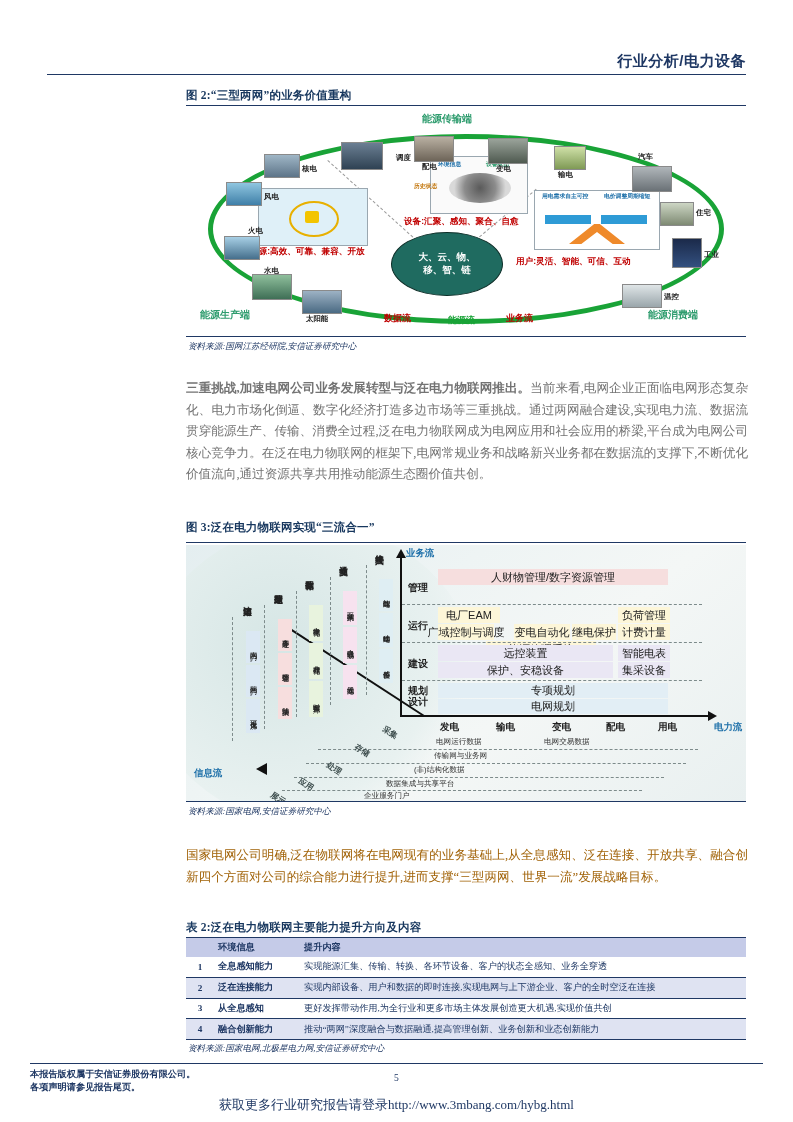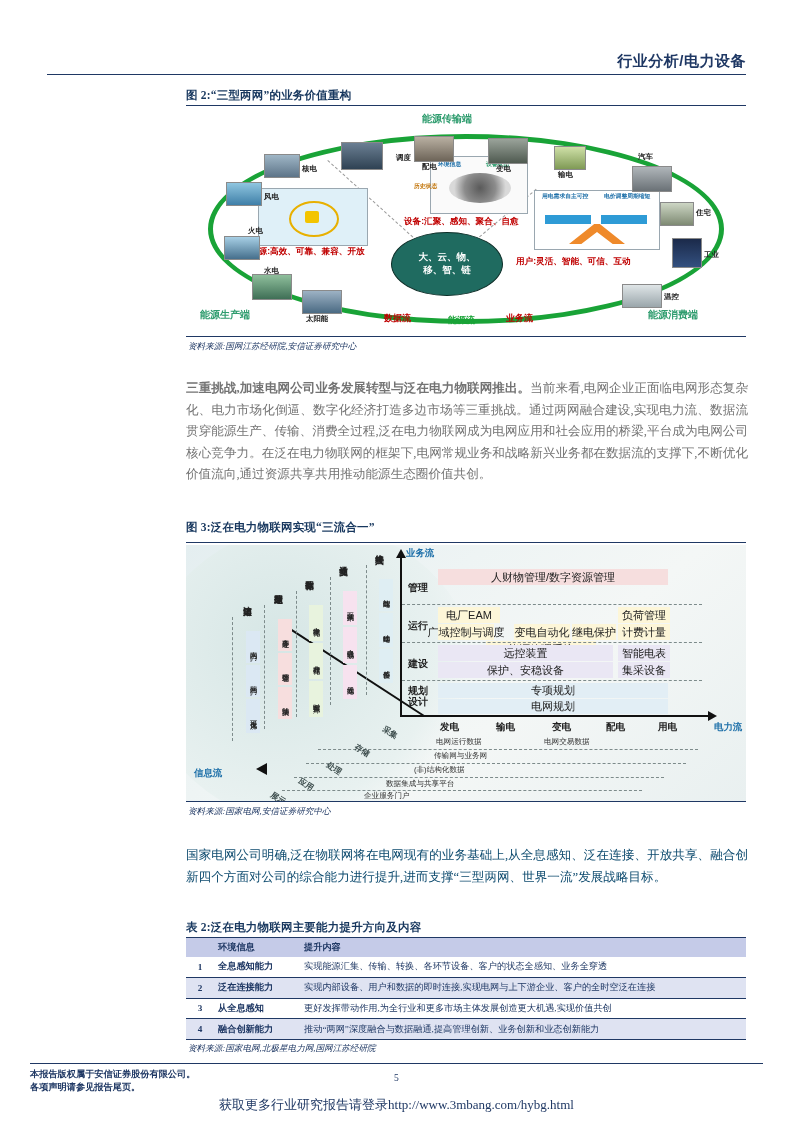--- a/index.html
+++ b/index.html
@@ -87,21 +87,21 @@
   .f3-vdash{position:absolute;border-left:1px dashed #7d8b8b;}
   .f3-stage{position:absolute;font-size:9.6px;font-weight:700;color:#222;
     font-family:"Liberation Sans",sans-serif;white-space:nowrap;}
   .f3-band{position:absolute;font-size:7.6px;color:#333;
     font-family:"Liberation Sans",sans-serif;white-space:nowrap;}
   .f3-diaglbl{position:absolute;font-size:8px;font-weight:700;color:#3a4a4a;
     font-family:"Liberation Sans",sans-serif;white-space:nowrap;}
 
   
   .para2{position:absolute;left:186px;top:845px;width:562px;
-    font-size:12.6px;line-height:21.6px;color:#0c4a6e;text-align:justify;
+    font-size:12.6px;line-height:21.6px;color:#a16207;text-align:justify;
     font-family:"Liberation Serif",serif;}
 
   
   .tbl-wrap{position:absolute;left:186px;top:938px;width:560px;}
   table.t2{border-collapse:collapse;width:560px;font-family:"Liberation Serif",serif;}
   table.t2 th{background:#c5cbe8;color:#1f3864;font-size:9.2px;font-weight:700;
     text-align:left;padding:3px 4px;border:0;}
   table.t2 td{font-size:9.2px;color:#1f3864;padding:3.4px 4px;
     border-bottom:.8px solid #1f3864;}
   table.t2 tr.alt td{background:#dfe3f2;}
@@ -351,21 +351,21 @@
         </tr>
         <tr class="alt">
           <td class="c-idx">4</td>
           <td class="c-dir">融合创新能力</td>
           <td>推动“两网”深度融合与数据融通,提高管理创新、业务创新和业态创新能力</td>
         </tr>
       </tbody>
     </table>
   </div>
 
-  <div class="srcline" style="left:188px;top:1043px;">资料来源:国家电网,北极星电力网,国网江苏经研院</div>
+  <div class="srcline" style="left:188px;top:1043px;">资料来源:国家电网,北极星电力网,安信证券研究中心</div>
 
   <div class="foot-rule"></div>
   <div class="foot-left">
     <div>本报告版权属于安信证券股份有限公司。</div>
     <div>各项声明请参见报告尾页。</div>
   </div>
   <div class="foot-page">5</div>
   <div class="foot-url">获取更多行业研究报告请登录http://www.3mbang.com/hybg.html</div>
 
 </div>

